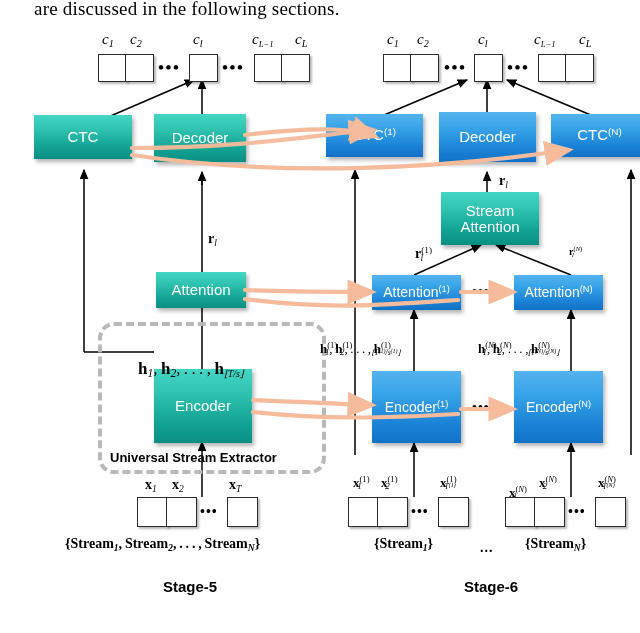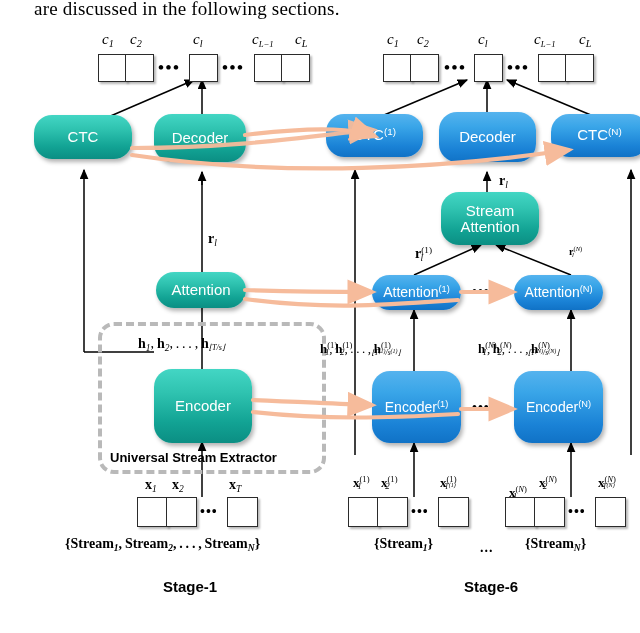--- a/index.html
+++ b/index.html
@@ -29,21 +29,21 @@
        font-weight:bold;font-size:13px;white-space:nowrap;}
   .stagelbl{position:absolute;font-family:"Liberation Sans",sans-serif;
             font-weight:bold;font-size:15px;white-space:nowrap;}
   .streamlbl{position:absolute;font-family:"Liberation Serif",serif;
              font-weight:bold;font-size:14px;white-space:nowrap;}
 
   
   .node{position:absolute;display:flex;align-items:center;justify-content:center;
         text-align:center;color:#fff;font-family:"Liberation Sans",sans-serif;
         font-size:15px;line-height:1.05;
-        box-shadow:2px 3px 4px rgba(0,0,0,.30);border-radius:18px;}
+        box-shadow:2px 3px 4px rgba(0,0,0,.30);}
   .teal{background:linear-gradient(180deg,#43d6c4 0%,#2fc3b0 32%,#12a394 72%,#0b8e83 100%);}
   .blue{background:linear-gradient(180deg,#55b3ee 0%,#39a5e8 30%,#1a82d6 75%,#1072c6 100%);}
 
   
   .cell{position:absolute;border:1.4px solid #2b2b2b;background:#fff;
         box-shadow:1.5px 2px 2px rgba(0,0,0,.28);}
   .dots{position:absolute;font-family:"Liberation Serif",serif;
         font-weight:bold;font-size:17px;letter-spacing:1.5px;color:#000;}
   .dotsb{position:absolute;font-family:"Liberation Serif",serif;
         font-weight:bold;font-size:14px;letter-spacing:1px;color:#000;}
@@ -181,37 +181,37 @@
   <div class="node teal" style="left:130px;top:272px;width:90px;height:36px;">
     <span>Attention</span>
   </div>
 
   <div class="node teal" style="left:128px;top:369px;width:98px;height:74px;">
     <span>Encoder</span>
   </div>
 
   <div class="mth" style="left:182px;top:232px;font-size:14px;"><b>r</b><span class="sub">l</span></div>
 
-  <div class="mth" style="left:112px;top:337px;font-size:14px;"><b>h</b><span class="sub">1</span>, <b>h</b><span class="sub">2</span>, . . . , <b>h</b><span class="subsm">⌊<i>T/s</i>⌋</span></div>
+  <div class="mth" style="left:112px;top:360px;font-size:17px;"><b>h</b><span class="sub">1</span>, <b>h</b><span class="sub">2</span>, . . . , <b>h</b><span class="subsm">⌊<i>T/s</i>⌋</span></div>
 
   <div class="dashgrp" style="left:72px;top:322px;width:220px;height:144px;"></div>
   <div class="lbl" style="left:84px;top:450px;font-size:13px;">Universal Stream Extractor</div>
 
   <div class="mth" style="left:119px;top:478px;font-size:14px;"><b>x</b><span class="sub">1</span></div>
   <div class="mth" style="left:146px;top:478px;font-size:14px;"><b>x</b><span class="sub">2</span></div>
   <div class="mth" style="left:203px;top:478px;font-size:14px;"><b>x</b><span class="sub">T</span></div>
 
   <div class="cell" style="left:111px;top:497px;width:29px;height:28px;"></div>
   <div class="cell" style="left:140px;top:497px;width:29px;height:28px;"></div>
   <div class="dotsb" style="left:174px;top:504px;">•••</div>
   <div class="cell" style="left:201px;top:497px;width:29px;height:28px;"></div>
 
   <div class="streamlbl" style="left:39px;top:536px;">{<b>Stream</b><span class="sub">1</span>, <b>Stream</b><span class="sub">2</span>, . . . , <b>Stream</b><span class="sub">N</span>}</div>
 
-  <div class="stagelbl" style="left:137px;top:578px;">Stage-1</div>
+  <div class="stagelbl" style="left:137px;top:578px;">Stage-5</div>
 
   <div class="node blue" style="left:300px;top:114px;width:97px;height:43px;">
     <span><span>CTC</span><span class="sup">(1)</span></span>
   </div>
 
   <div class="node blue" style="left:413px;top:112px;width:97px;height:50px;">
     <span>Decoder</span>
   </div>
 
   <div class="node blue" style="left:525px;top:114px;width:97px;height:43px;">

